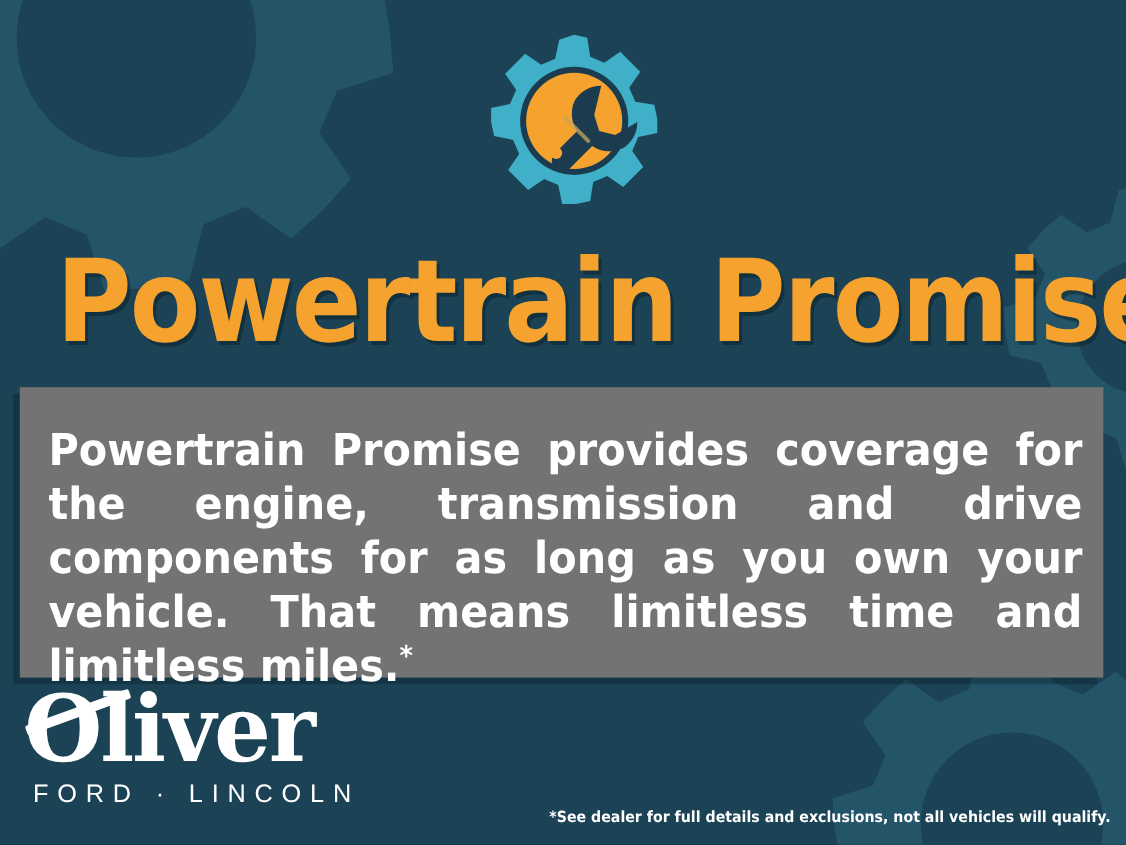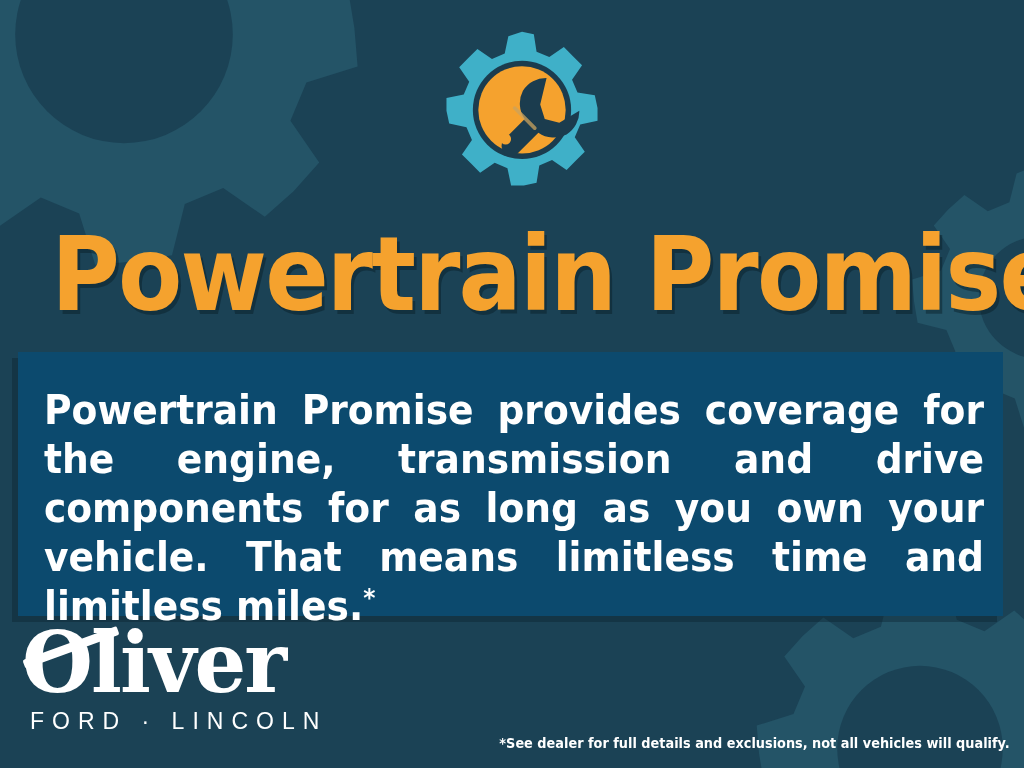--- a/index.html
+++ b/index.html
@@ -54,21 +54,21 @@
     white-space: nowrap;
   }
 
   
   #callout-panel {
     position: absolute;
     left: 18px;
     top: 352px;
     width: 985px;
     height: 264px;
-    background: #0c4a6e;
+    background: #737373;
     box-shadow: -6px 6px 0 rgba(9,30,41,0.35);
     box-sizing: border-box;
     padding: 34px 26px 0 26px;
   }
   #callout-text {
     color: #ffffff;
     font-family: "DejaVu Sans", sans-serif;
     font-weight: bold;
     font-size: 40px;
     line-height: 49px;

